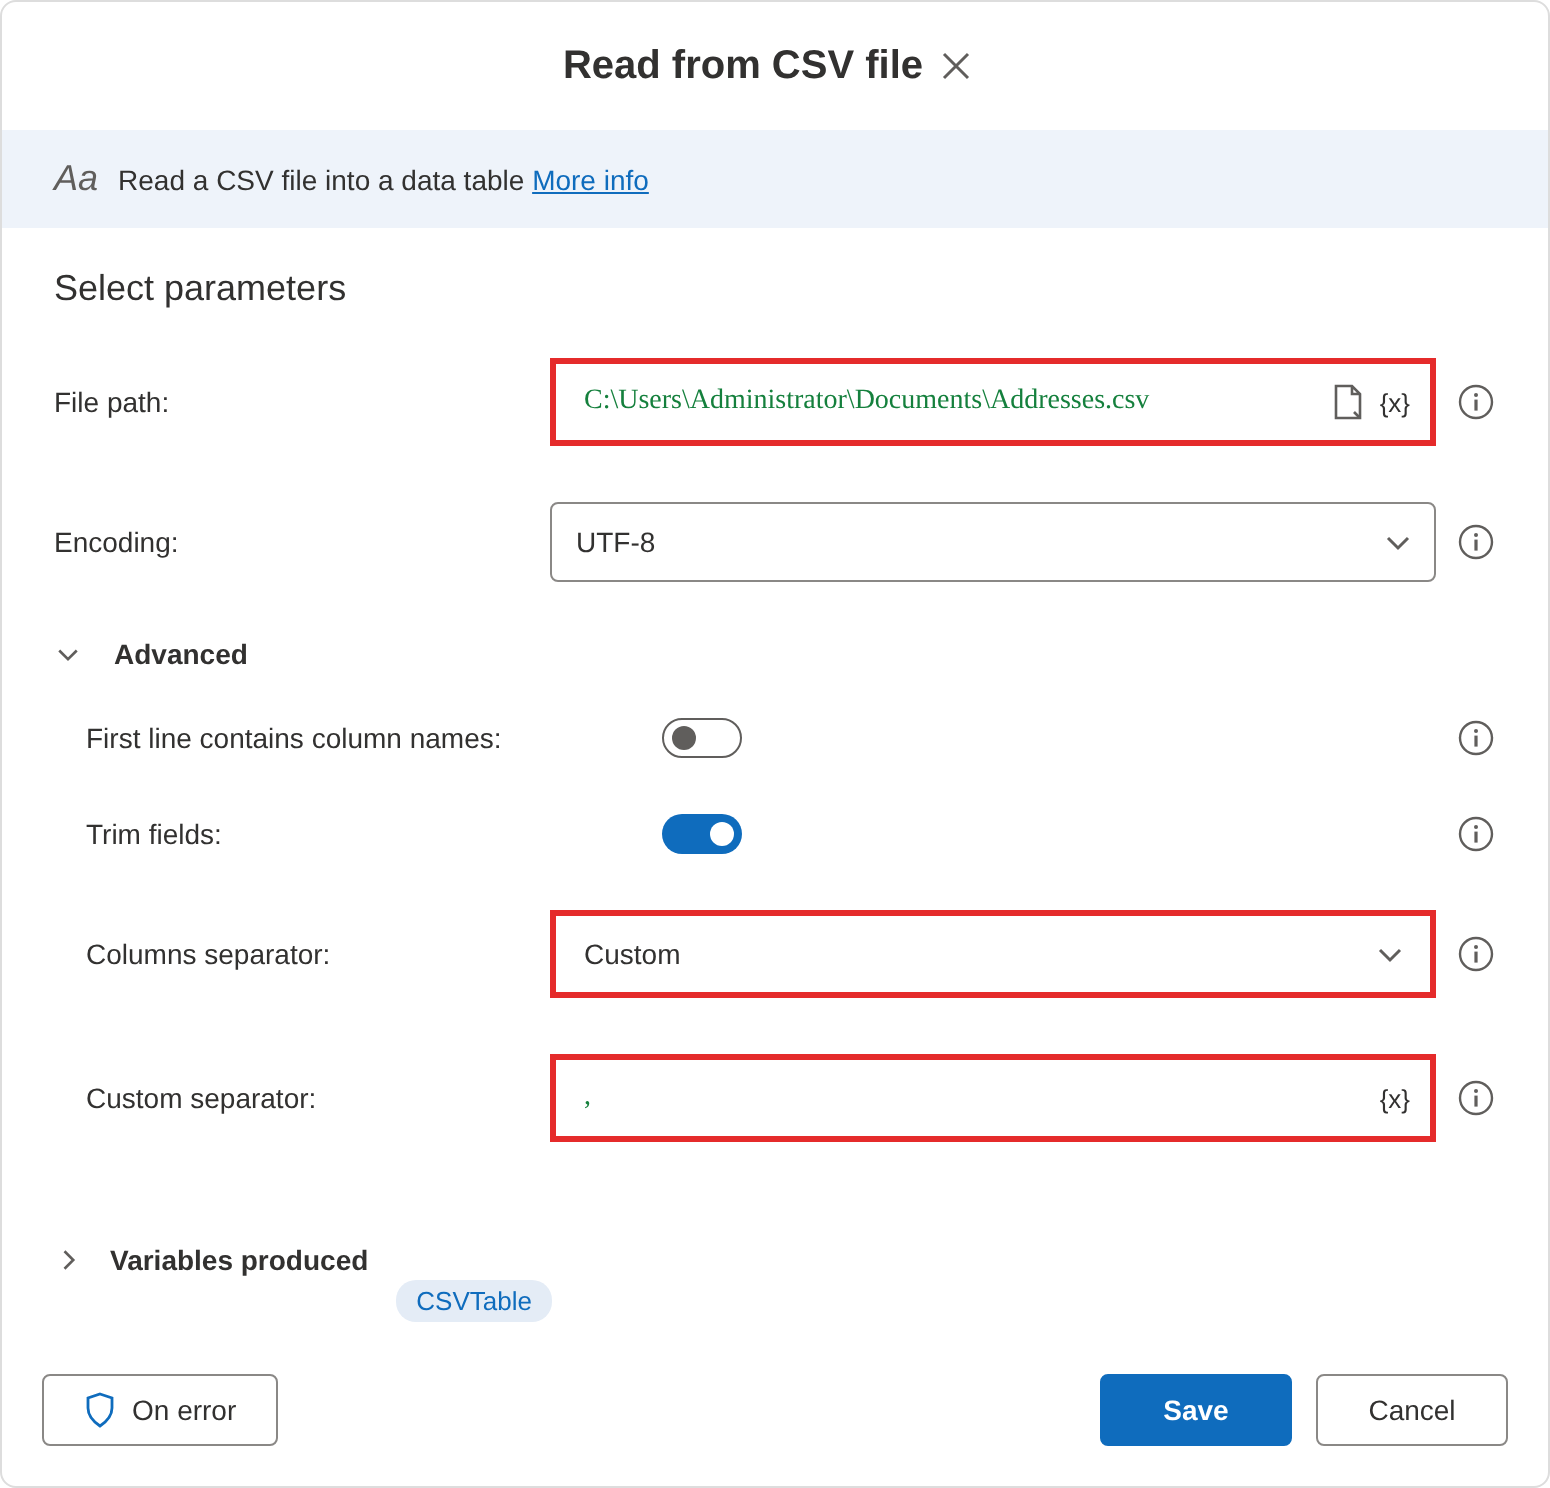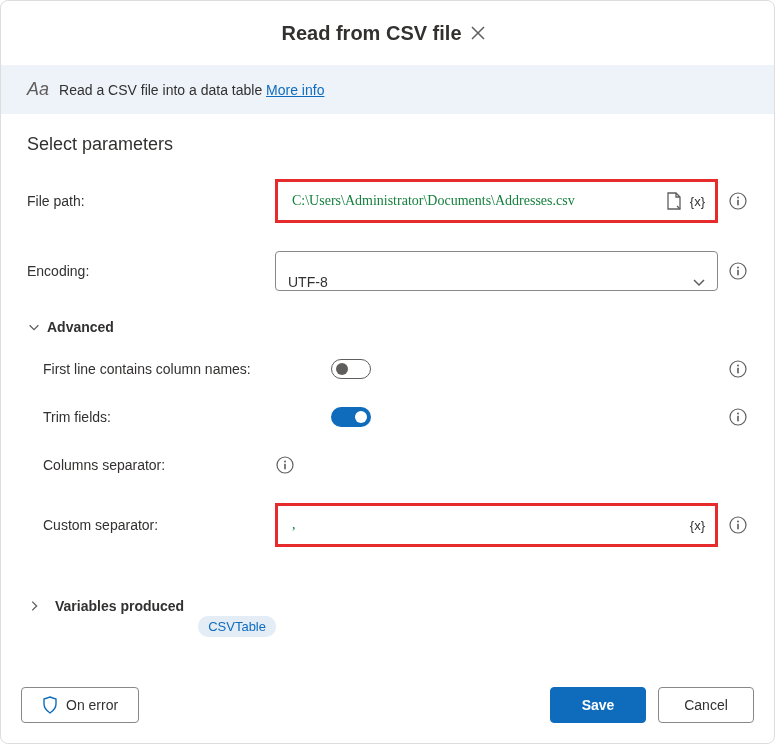--- a/index.html
+++ b/index.html
@@ -122,21 +122,21 @@
   }
   .var-icon {
     font-size: 13px;
     color: #323130;
     cursor: pointer;
     flex-shrink: 0;
   }
   
   .select-wrap {
     display: flex;
-    align-items: flex-end;
+    align-items: center;
     border: 1px solid #8a8886;
     border-radius: 4px;
     background: #fff;
     height: 40px;
     padding: 0 10px 0 12px;
     cursor: pointer;
   }
   .select-wrap.in-highlight {
     border: none;
     height: 34px;
@@ -176,21 +176,21 @@
     right: 4px;
   }
   .toggle.off .knob {
     background: #605e5c;
     left: 4px;
   }
   
   .expander {
     display: flex;
     align-items: center;
-    gap: 6px;
+    gap: 16px;
     font-weight: 600;
     cursor: pointer;
     margin-bottom: 24px;
   }
   .expander .chev {
     width: 14px; height: 14px;
     color: #605e5c;
   }
   .advanced-body {
     padding-left: 16px;
@@ -356,20 +356,28 @@
           <svg width="18" height="18" viewBox="0 0 18 18">
               <circle cx="9" cy="9" r="8" fill="none" stroke="currentColor" stroke-width="1.2"></circle>
               <circle cx="9" cy="5.5" r="1" fill="currentColor"></circle>
               <rect x="8.2" y="7.8" width="1.6" height="5.5" fill="currentColor"></rect>
             </svg>
         </div>
       </div>
 
       <div class="field-row">
         <div class="field-label" style="width:222px">Columns separator:</div>
+        <div class="field-control highlight-box">
+          <div class="select-wrap in-highlight">
+            <span class="select-value">Custom</span>
+            <svg class="chev-icon" viewBox="0 0 16 16">
+                <path d="M3 6l5 5 5-5" fill="none" stroke="currentColor" stroke-width="1.5"></path>
+              </svg>
+          </div>
+        </div>
         <div class="info-icon">
           <svg width="18" height="18" viewBox="0 0 18 18">
               <circle cx="9" cy="9" r="8" fill="none" stroke="currentColor" stroke-width="1.2"></circle>
               <circle cx="9" cy="5.5" r="1" fill="currentColor"></circle>
               <rect x="8.2" y="7.8" width="1.6" height="5.5" fill="currentColor"></rect>
             </svg>
         </div>
       </div>
 
       <div class="field-row">

